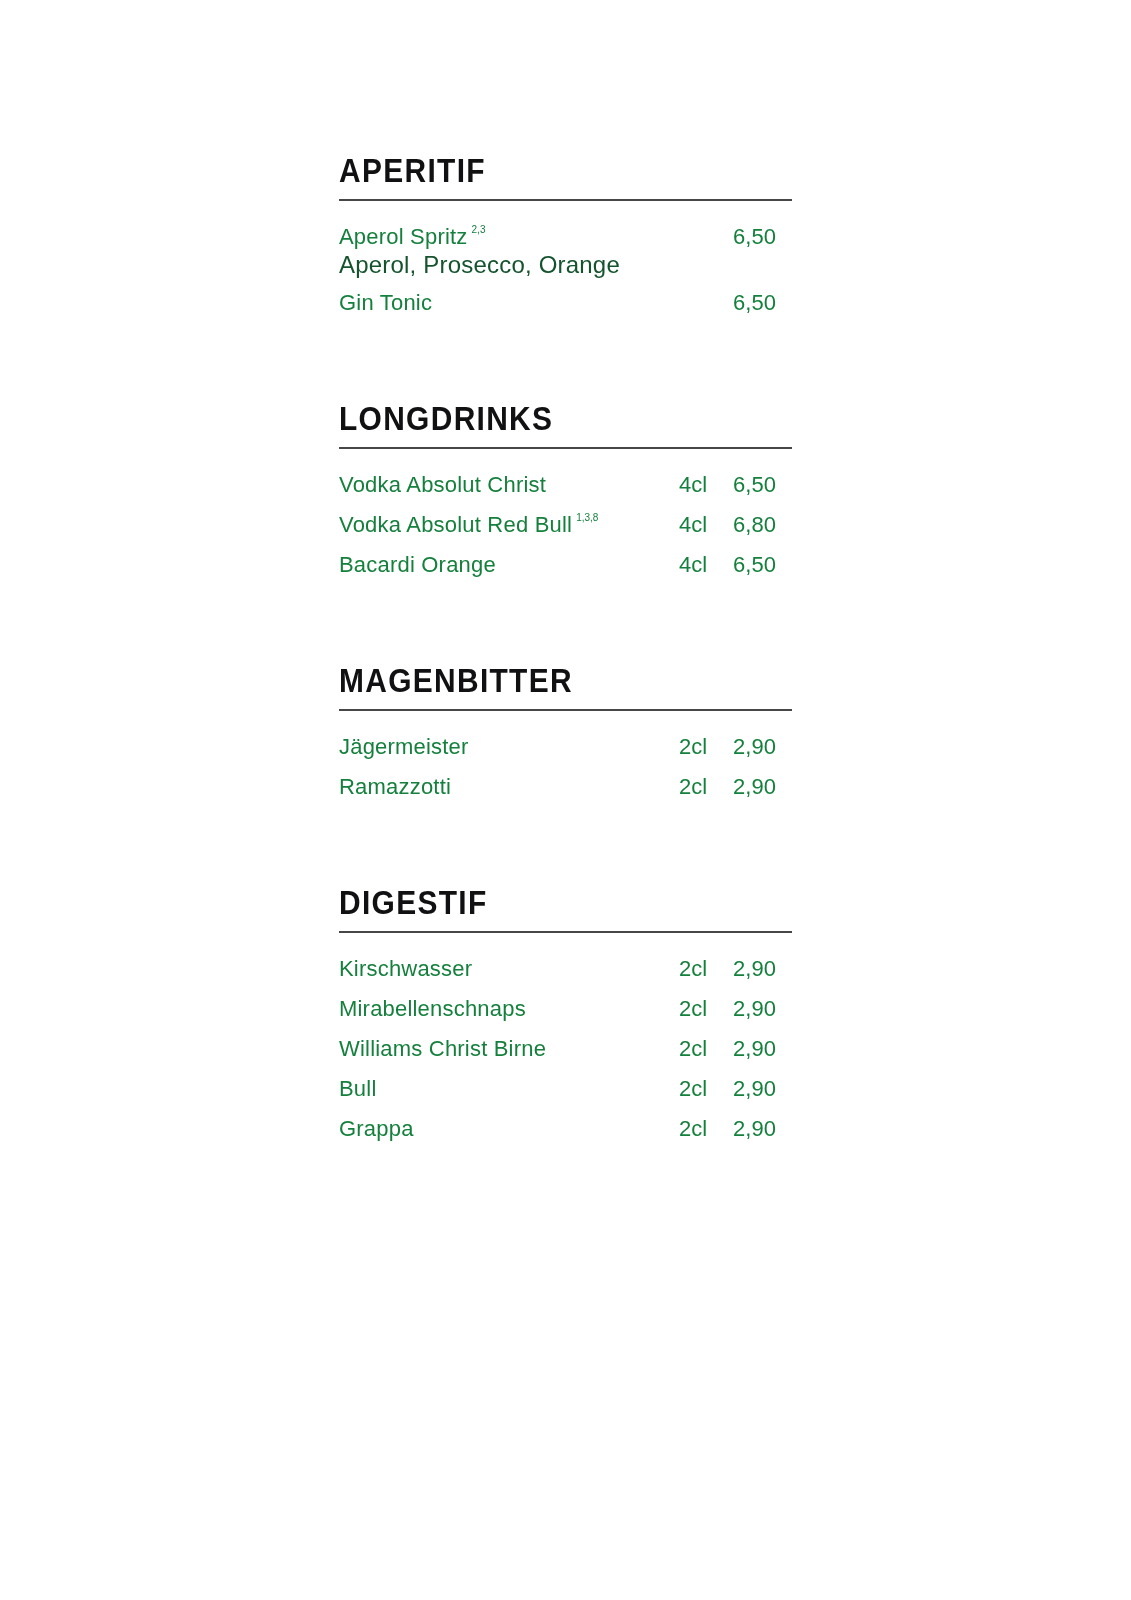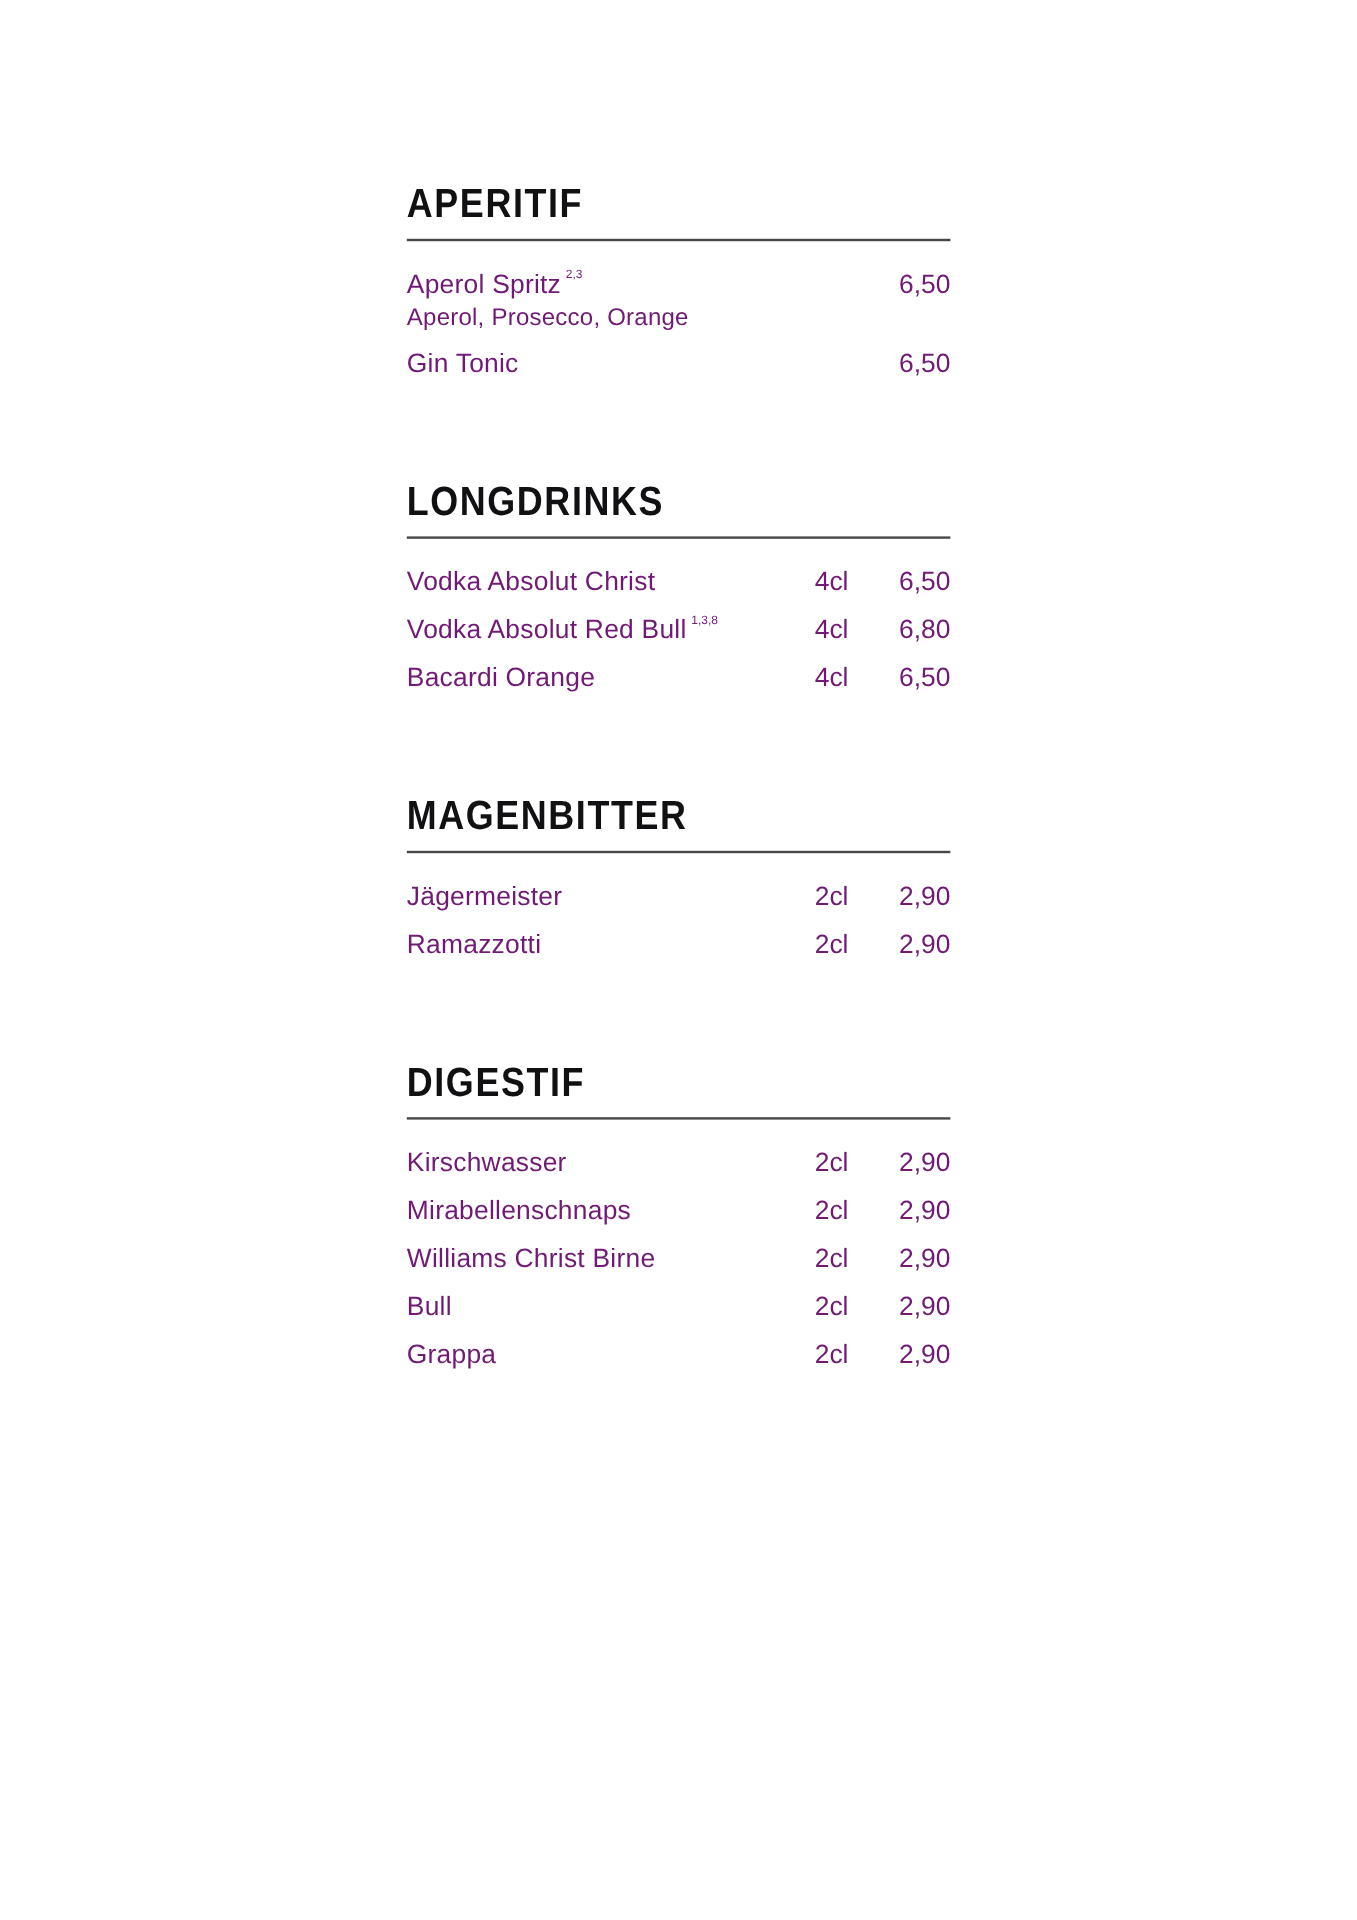--- a/index.html
+++ b/index.html
@@ -35,48 +35,48 @@
     border-bottom: 2px solid #474747;
     margin-top: 9px;
   }
   .section-items { padding-top: 16px; }
   .row {
     display: flex;
     align-items: baseline;
     padding: 6px 0;
     line-height: 28px;
     font-size: 22px;
-    color: #701a75;
+    color: #15803d;
   }
   .name { letter-spacing: 0.2px; }
   .sup {
     font-size: 10px;
     margin-left: 4px;
     position: relative;
     top: -2px;
     align-self: flex-start;
     line-height: 18px;
   }
   .size {
     margin-left: auto;
     width: 48px;
     text-align: center;
     flex: 0 0 auto;
   }
   .price {
     width: 75px;
-    text-align: right;
+    text-align: center;
     flex: 0 0 auto;
   }
   .desc {
-    font-size: 20px;
+    font-size: 24px;
     line-height: 28px;
     margin-top: -6px;
     padding-bottom: 4px;
-    color: #701a75;
+    color: #14532d;
     letter-spacing: 0.2px;
   }
   .footer {
     position: absolute;
     left: 84px; top: 1444px;
     font-size: 15px;
     line-height: 26px;
     color: #54565b;
     white-space: pre-wrap;
   }

